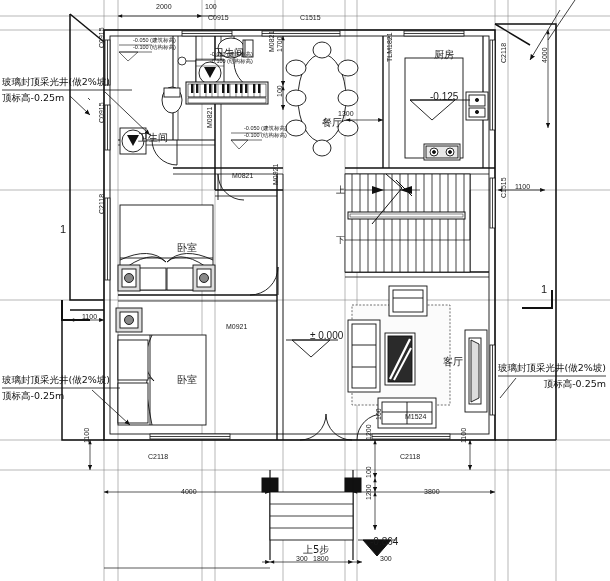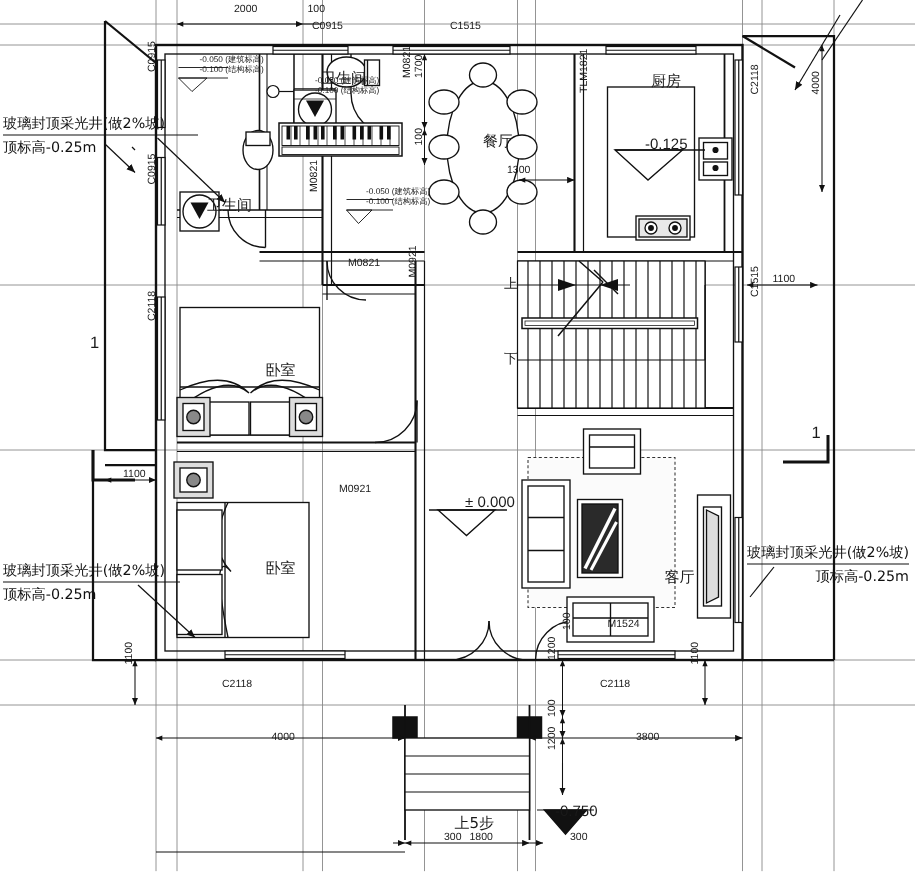--- a/index.html
+++ b/index.html
@@ -425,28 +425,28 @@
     <line x1="498" y1="376" x2="606" y2="376"></line>
     <path d="M516,378 L500,398"></path>
     <path d="M560,10 L530,60" marker-end="url(#ar)"></path>
     <path d="M575,0 L548,40"></path>
   </g>
 </svg>
 
 <div id="labels">
       <div class="lbl cn big" style="left: 214px; top: 48px;">卫生间</div>
       <div class="lbl cn big" style="left: 138px; top: 133px;">卫生间</div>
-      <div class="lbl cn big" style="left: 322px; top: 90px;">餐厅</div>
+      <div class="lbl cn big" style="left: 322px; top: 118px;">餐厅</div>
       <div class="lbl cn big" style="left: 434px; top: 50px;">厨房</div>
       <div class="lbl cn big" style="left: 177px; top: 243px;">卧室</div>
       <div class="lbl cn big" style="left: 177px; top: 375px;">卧室</div>
-      <div class="lbl cn big" style="left: 443px; top: 357px; margin-top: 24px;">客厅</div>
+      <div class="lbl cn big" style="left: 443px; top: 357px;">客厅</div>
       <div class="lbl " style="left: 430px; top: 92px; font-size: 10px;">-0.125</div>
       <div class="lbl " style="left: 310px; top: 331px; font-size: 10px;">± 0.000</div>
-      <div class="lbl " style="left: 370px; top: 537px; font-size: 10px;">-0.750</div>
+      <div class="lbl " style="left: 370px; top: 537px; font-size: 10px;">-0.864</div>
       <div class="lbl xs" style="left: 133px; top: 38px;">-0.050  (建筑标高)</div>
       <div class="lbl xs" style="left: 133px; top: 45px;">-0.100  (结构标高)</div>
       <div class="lbl xs" style="left: 244px; top: 126px;">-0.050  (建筑标高)</div>
       <div class="lbl xs" style="left: 244px; top: 133px;">-0.100  (结构标高)</div>
       <div class="lbl xs" style="left: 210px; top: 52px;">-0.050  (建筑标高)</div>
       <div class="lbl xs" style="left: 210px; top: 59px;">-0.100  (结构标高)</div>
       <div class="lbl sm" style="left: 208px; top: 14px;">C0915</div>
       <div class="lbl sm" style="left: 300px; top: 14px;">C1515</div>
       <div class="lbl sm vert" style="left: 98px; top: 48px;">C0915</div>
       <div class="lbl sm vert" style="left: 98px; top: 123px;">C0915</div>

